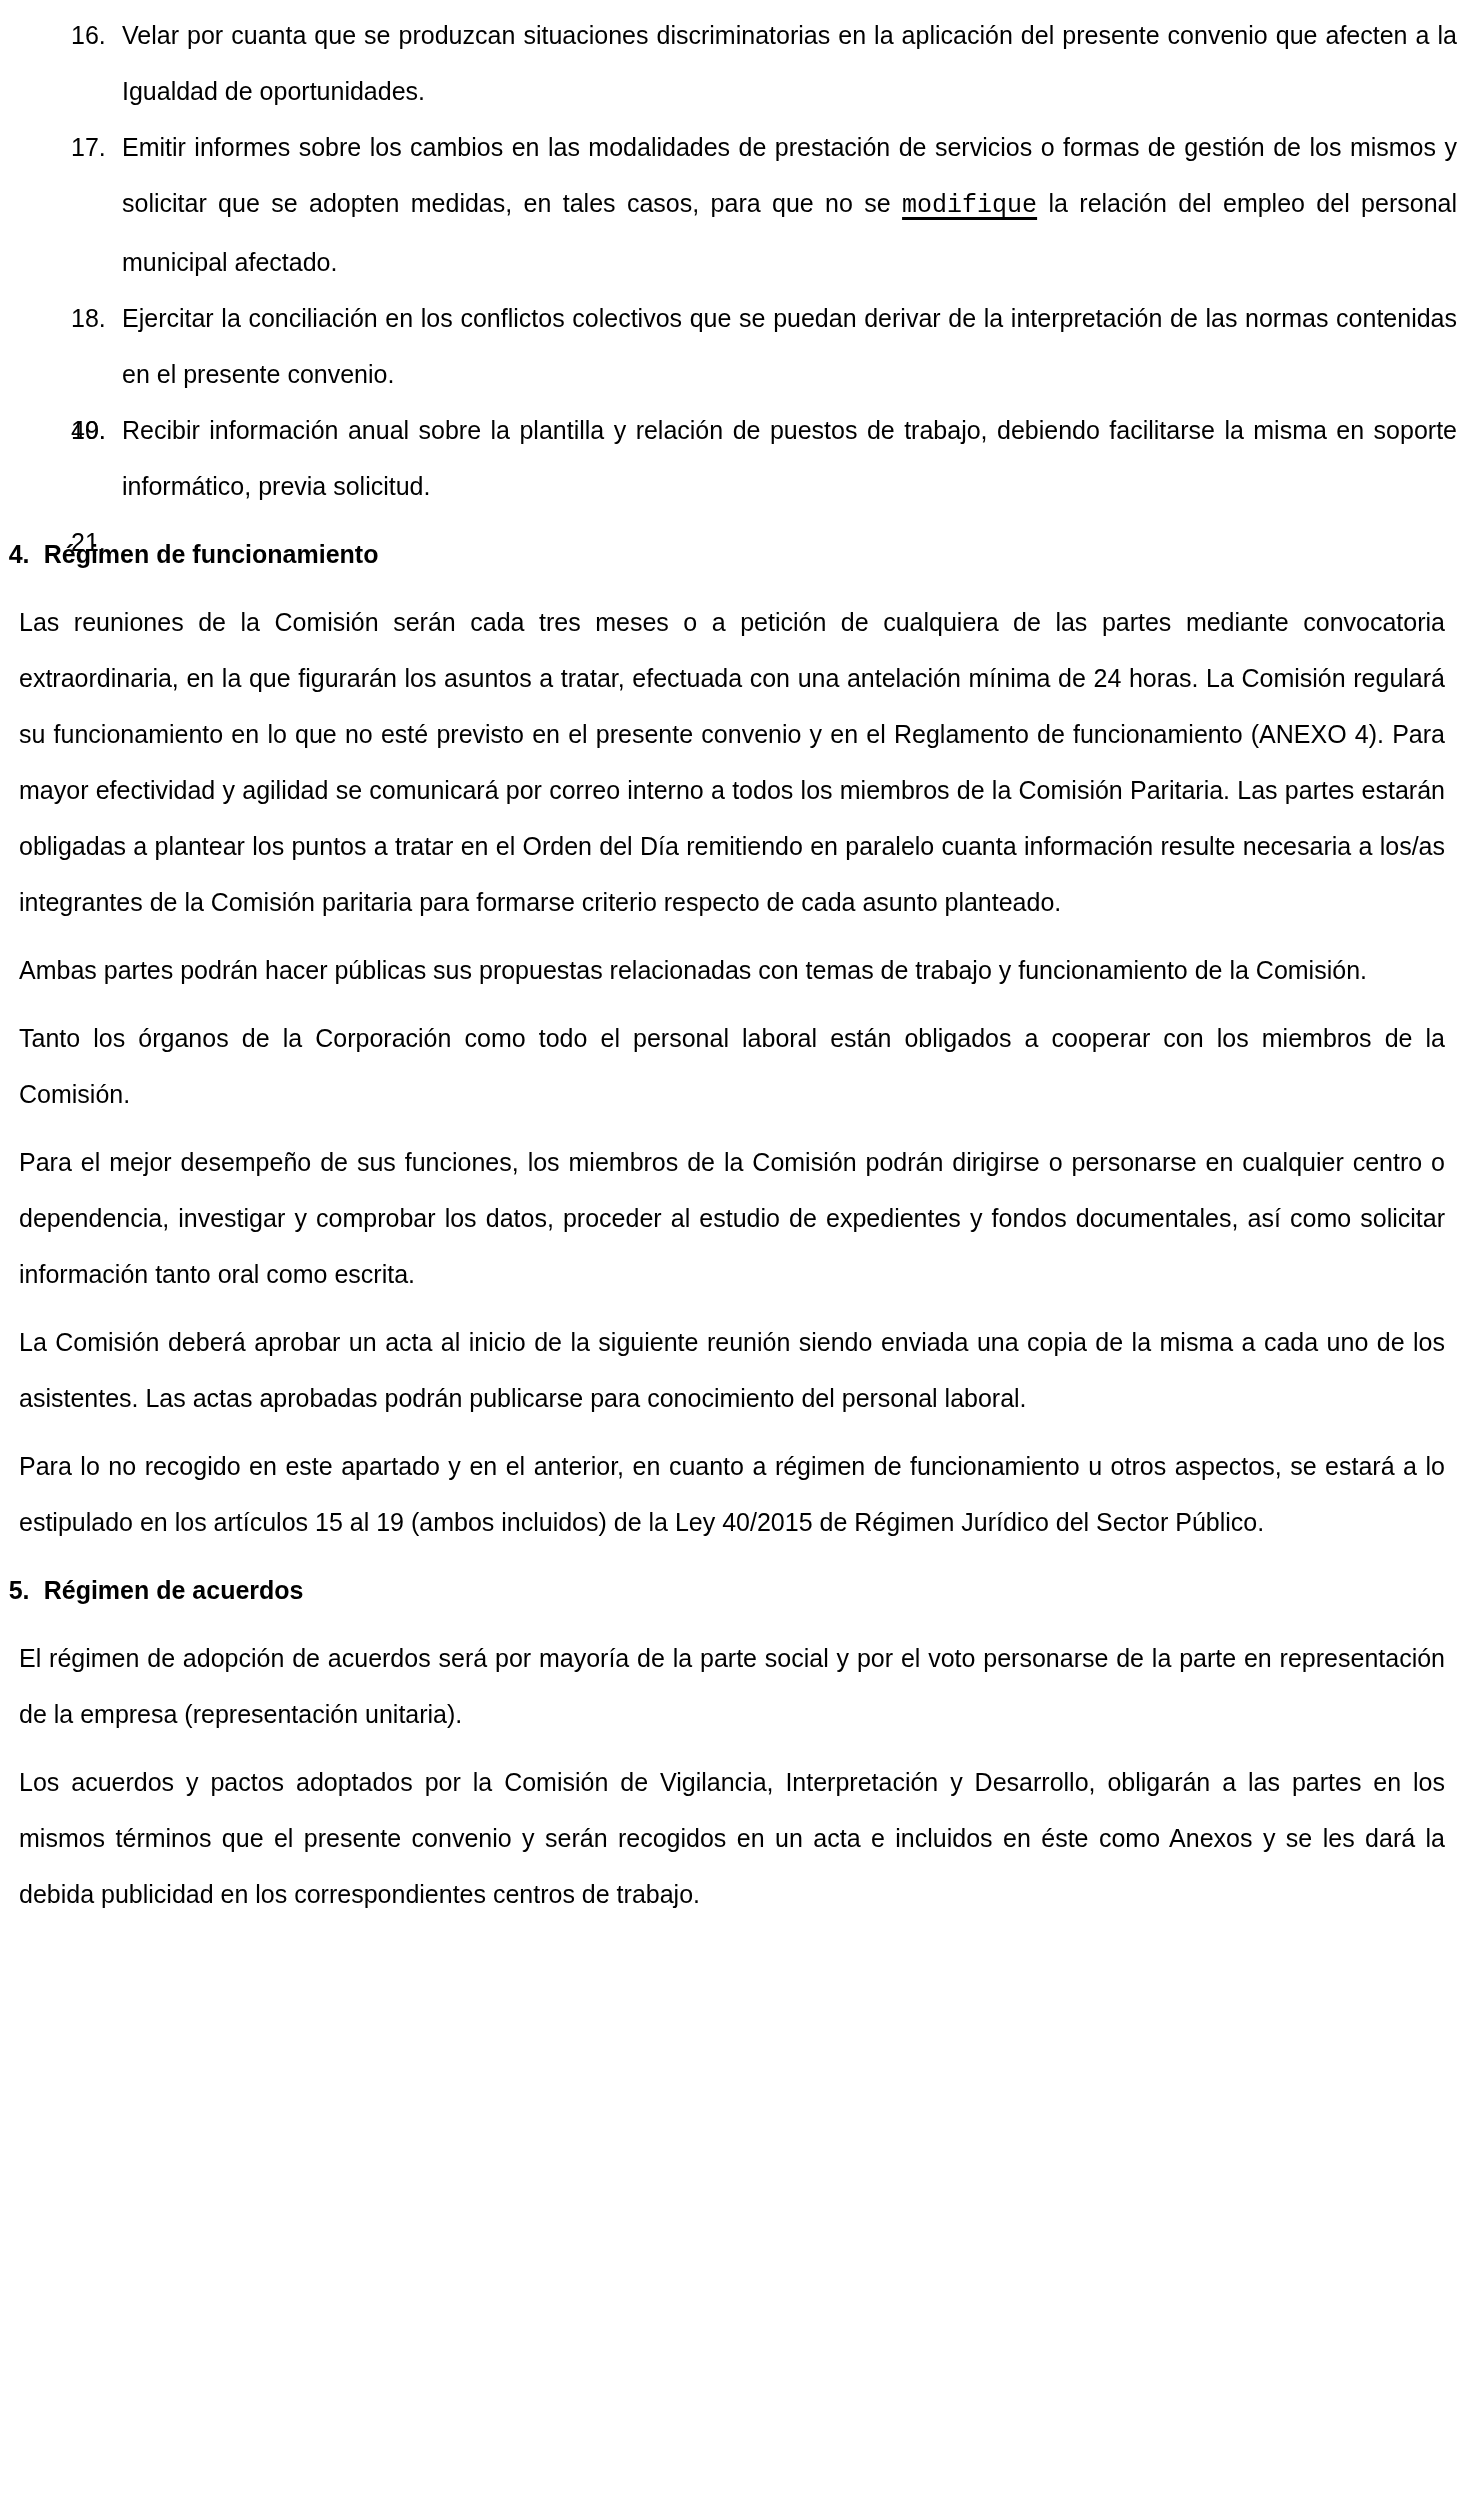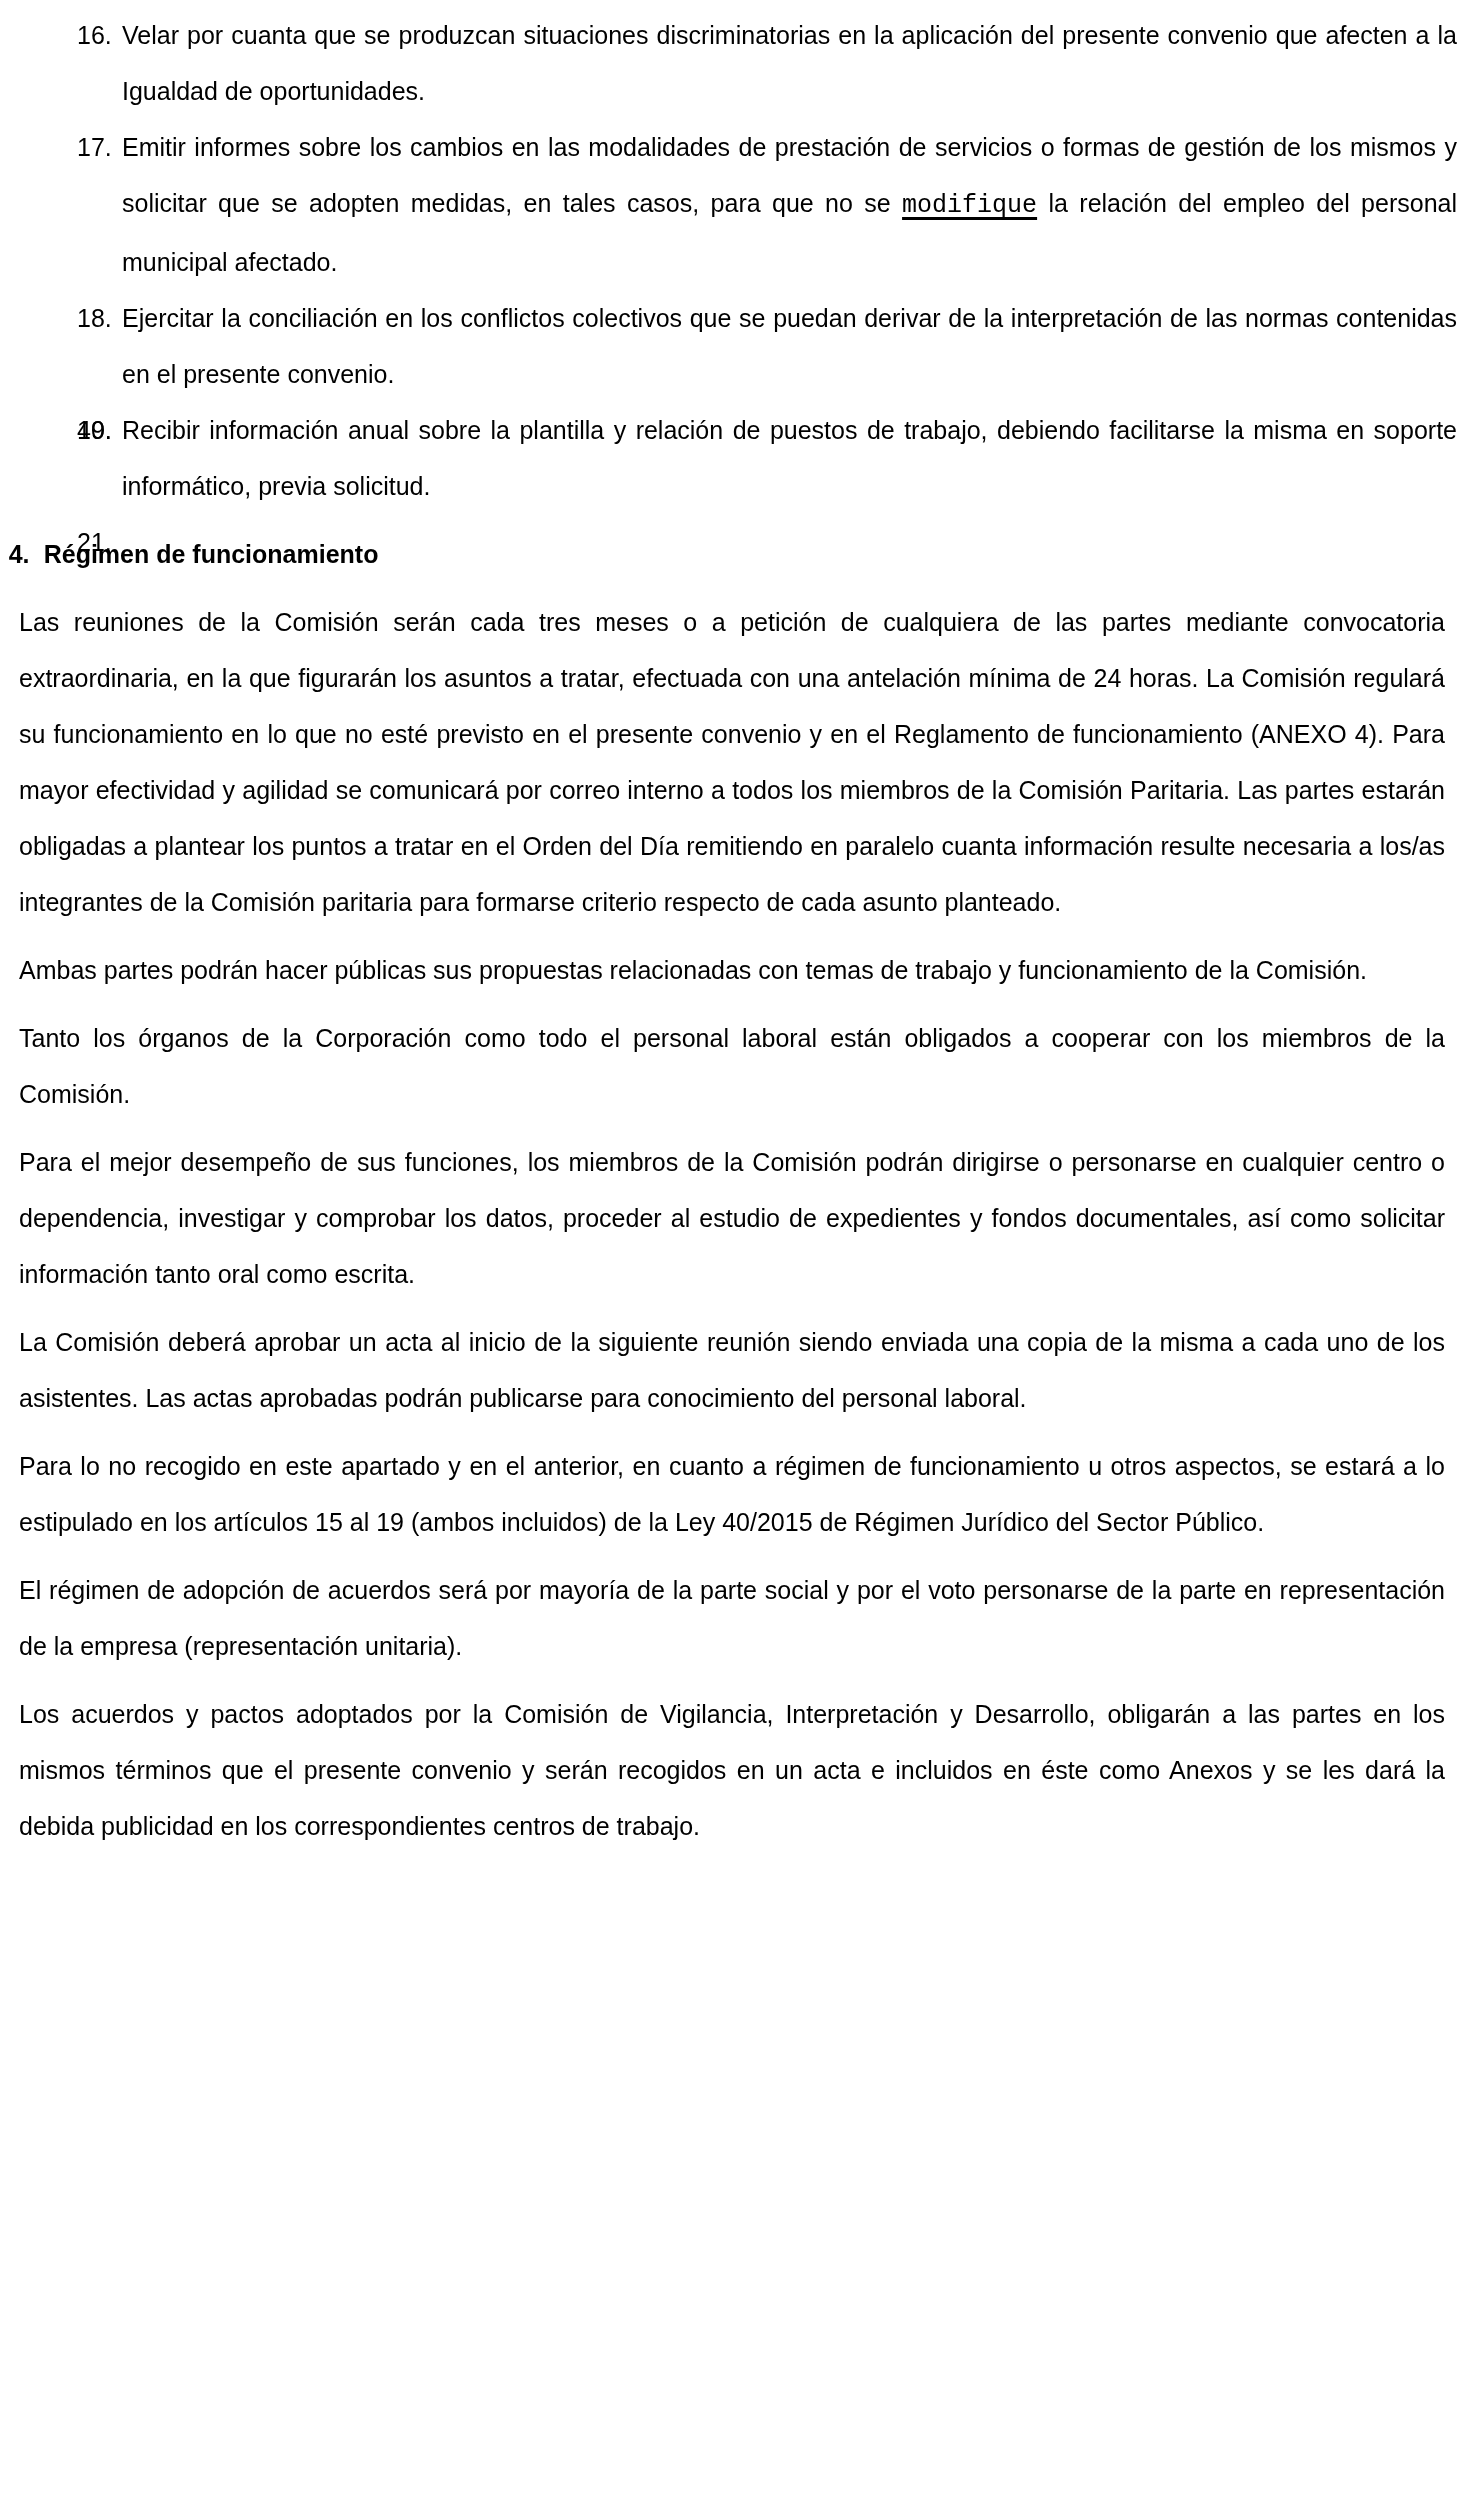--- a/index.html
+++ b/index.html
@@ -20,21 +20,21 @@
     text-align: justify;
     margin: 12px;
   }
   .list-item {
     position: relative;
     padding-left: 115px;
     text-align: justify;
   }
   .list-item .num {
     position: absolute;
-    left: 70px;
+    left: 64px;
     top: 0;
     white-space: nowrap;
   }
   .heading {
     font-weight: bold;
     margin-left: 1.7px;
     text-align: left;
   }
   .heading .hnum {
     display: inline-block;
@@ -86,18 +86,21 @@
     </div>
     <p class="para">Las reuniones de la Comisión serán cada tres meses o a petición de cualquiera de las partes mediante convocatoria extraordinaria, en la que figurarán los asuntos a tratar, efectuada con una antelación mínima de 24 horas. La Comisión regulará su funcionamiento en lo que no esté previsto en el presente convenio y en el Reglamento de funcionamiento (ANEXO 4). Para mayor efectividad y agilidad se comunicará por correo interno a todos los miembros de la Comisión Paritaria. Las partes estarán obligadas a plantear los puntos a tratar en el Orden del Día remitiendo en paralelo cuanta información resulte necesaria a los/as integrantes de la Comisión paritaria para formarse criterio respecto de cada asunto planteado.</p>
     <p class="para">Ambas partes podrán hacer públicas sus propuestas relacionadas con temas de trabajo y funcionamiento de la Comisión.</p>
     <p class="para">Tanto los órganos de la Corporación como todo el personal laboral están obligados a cooperar con los miembros de la Comisión.</p>
     <p class="para">Para el mejor desempeño de sus funciones, los miembros de la Comisión podrán dirigirse o personarse en cualquier centro o dependencia, investigar y comprobar los datos, proceder al estudio de expedientes y fondos documentales, así como solicitar información tanto oral como escrita.</p>
     <p class="para">La Comisión deberá aprobar un acta al inicio de la siguiente reunión siendo enviada una copia de la misma a cada uno de los asistentes. Las actas aprobadas podrán publicarse para conocimiento del personal laboral.</p>
     <p class="para">Para lo no recogido en este apartado y en el anterior, en cuanto a régimen de funcionamiento u otros aspectos, se estará a lo estipulado en los artículos 15 al 19 (ambos incluidos) de la Ley 40/2015 de Régimen Jurídico del Sector Público.</p>
   </div>
 
   <div>
+    <div class="para heading">
+      <span class="hnum">5.</span><span>Régimen de acuerdos</span>
+    </div>
     <p class="para">El régimen de adopción de acuerdos será por mayoría de la parte social y por el voto personarse de la parte en representación de la empresa (representación unitaria).</p>
     <p class="para">Los acuerdos y pactos adoptados por la Comisión de Vigilancia, Interpretación y Desarrollo, obligarán a las partes en los mismos términos que el presente convenio y serán recogidos en un acta e incluidos en éste como Anexos y se les dará la debida publicidad en los correspondientes centros de trabajo.</p>
   </div>
 
 </div>
 
 
 </body></html>

